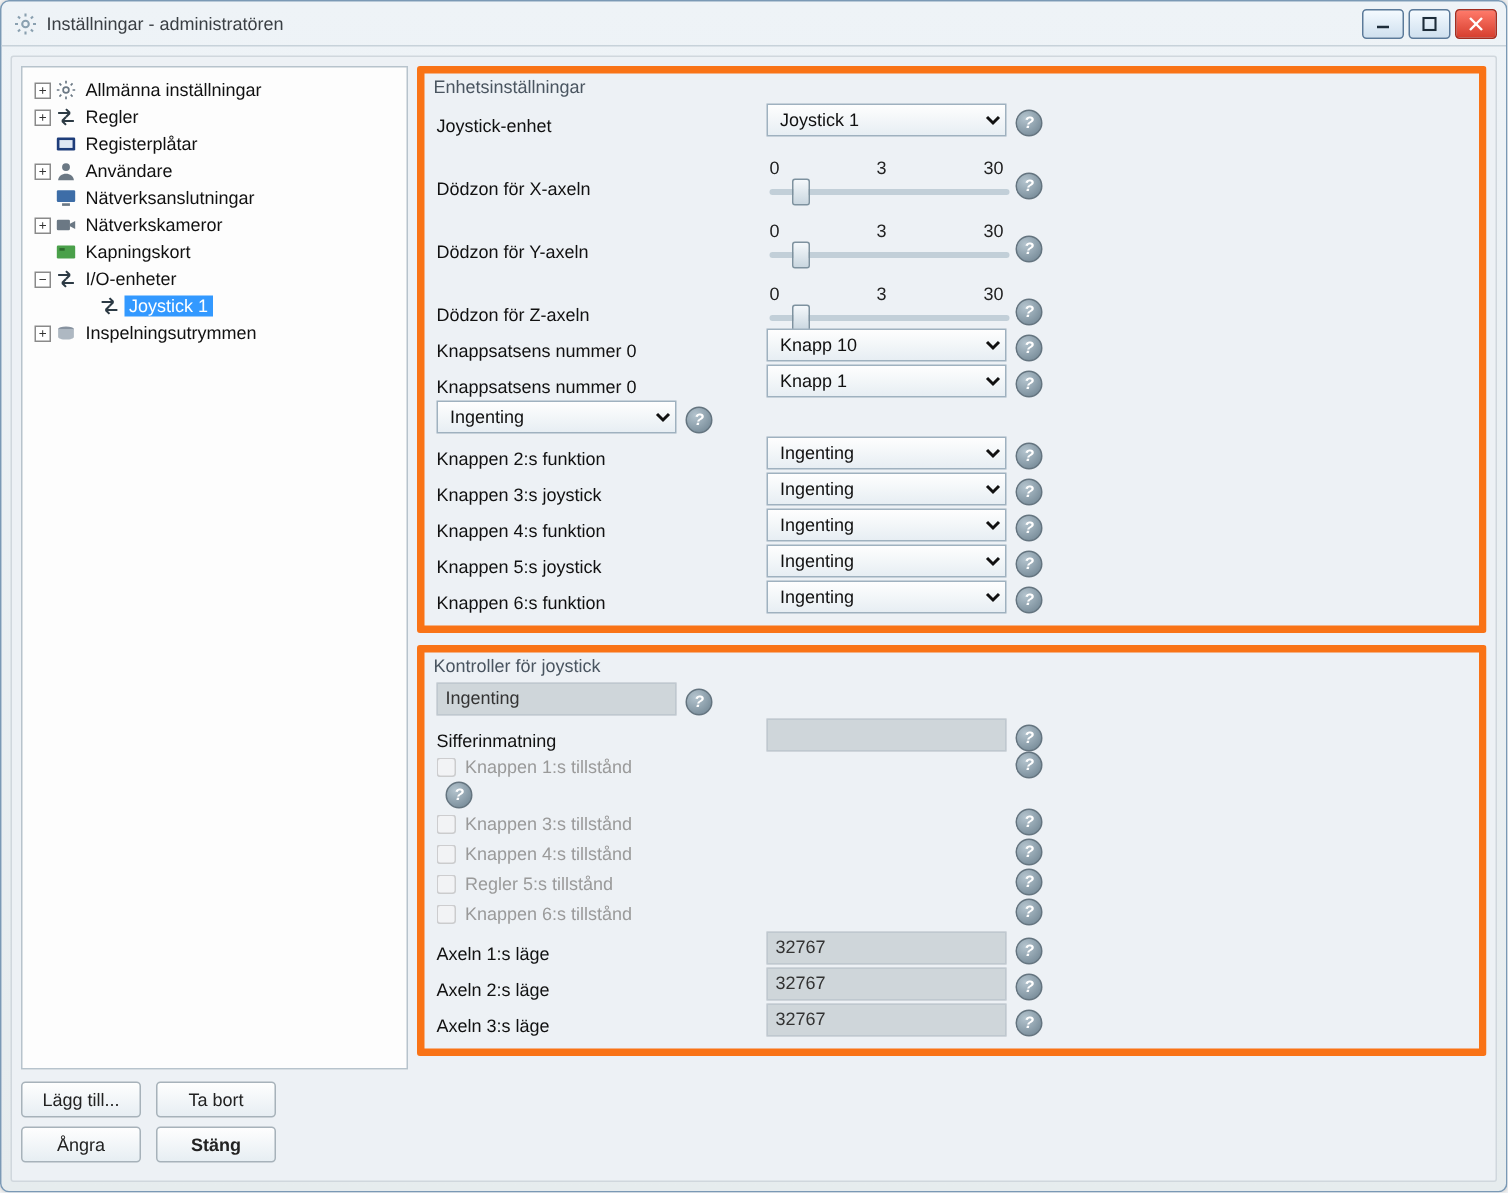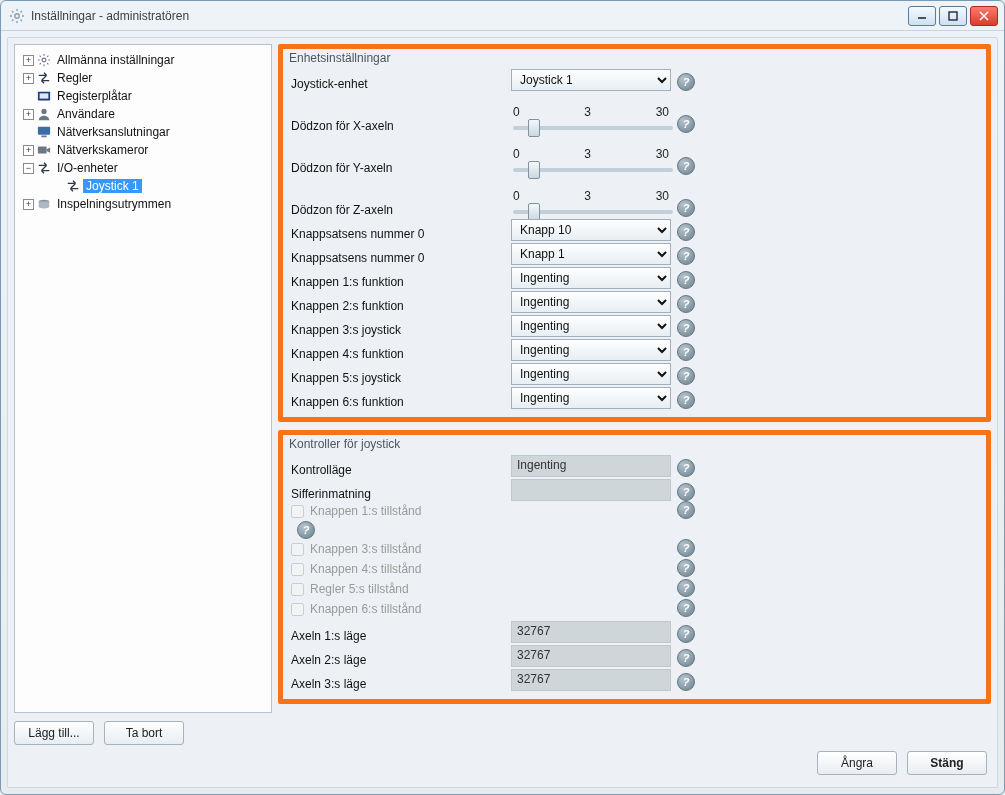--- a/index.html
+++ b/index.html
@@ -106,21 +106,21 @@
   input[type=range]::-moz-range-thumb {
     width:12px; height:18px; background: linear-gradient(#f4f8fb,#cad7e0);
     border:1px solid #7e929f; border-radius:2px;
   }
   .check-row { display:flex; align-items:center; height:20px; gap:6px;}
   .check-row input { margin:0; }
   .check-row label { color:#9a9a9a; }
   .check-help-row { display:flex; align-items:flex-start; }
   .check-help-row .left { width: 380px; }
   .footer {
-    height: 36px; display:flex; justify-content:flex-end; align-items:center;
+    height: 36px; display:flex; align-items:center;
     gap: 10px; padding-right: 4px;
   }
   .footer .btn { font-weight: normal; }
   .footer .btn.primary { font-weight: 700; }
   svg { display:block; }
 </style>
 </head>
 <body>
 
 <div class="window">
@@ -211,20 +211,30 @@
               <span class="expander">+</span>
               <span class="node-icon">
                 <svg width="14" height="12" viewBox="0 0 16 12" fill="#6b7884">
                   <rect x="1" y="2" width="10" height="8" rx="1"></rect>
                   <path d="M11 5l4-2v6l-4-2Z"></path>
                 </svg>
               </span>
               <span class="tree-label">Nätverkskameror</span>
             </div>
             <div class="tree-row">
+              <span class="expander blank"></span>
+              <span class="node-icon">
+                <svg width="14" height="12" viewBox="0 0 16 12" fill="#4aa04a">
+                  <rect x="1" y="1" width="14" height="10" rx="1"></rect>
+                  <rect x="3" y="3" width="4" height="2" fill="#2d6b2d"></rect>
+                </svg>
+              </span>
+              <span class="tree-label">Kapningskort</span>
+            </div>
+            <div class="tree-row">
               <span class="expander">−</span>
               <span class="node-icon">
                 <svg width="14" height="14" viewBox="0 0 16 16" fill="none" stroke="#2c3a44" stroke-width="1.6">
                   <path d="M2 5h9M11 5l-3-3M11 5l-3 3"></path>
                   <path d="M14 11H5M5 11l3-3M5 11l3 3"></path>
                 </svg>
               </span>
               <span class="tree-label">I/O-enheter</span>
             </div>
             <div class="tree-row indent1">
@@ -315,21 +325,20 @@
               <div class="form-row">
                 <div class="form-label">Knappsatsens nummer 0</div>
                 <div class="form-ctrl">
                   <select class="combo"><option>Knapp 1</option></select>
                 </div>
                 <div class="help">?</div>
               </div>
             </div>
           <div id="functions">
               <div class="form-row">
-                <div class="form-label">Knappen 1:s funktion</div>
                 <div class="form-ctrl">
                   <select class="combo"><option>Ingenting</option></select>
                 </div>
                 <div class="help">?</div>
               </div>
               <div class="form-row">
                 <div class="form-label">Knappen 2:s funktion</div>
                 <div class="form-ctrl">
                   <select class="combo"><option>Ingenting</option></select>
                 </div>
@@ -363,21 +372,20 @@
                 </div>
                 <div class="help">?</div>
               </div>
             </div>
         </div>
 
         <div class="group">
           <div class="group-title">Kontroller för joystick</div>
 
           <div class="form-row">
-            <div class="form-label">Kontrolläge</div>
             <div class="form-ctrl">
                 <div class="readonly text">Ingenting</div>
               </div>
             <div class="help">?</div>
           </div>
           <div class="form-row">
             <div class="form-label">Sifferinmatning</div>
             <div class="form-ctrl">
                 <div class="readonly"></div>
               </div>

